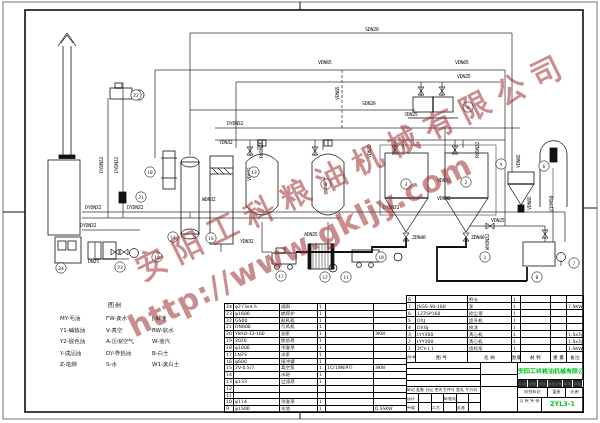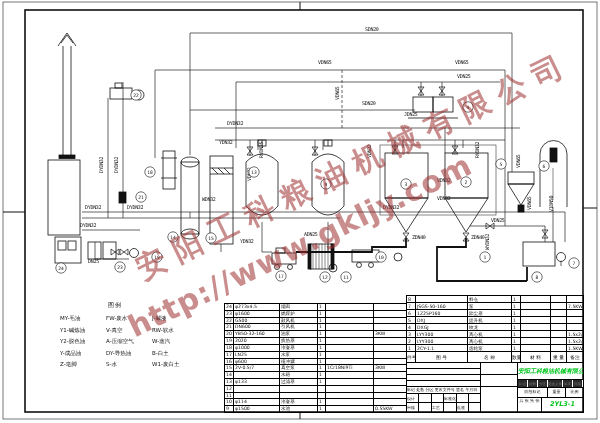--- a/index.html
+++ b/index.html
@@ -29,21 +29,21 @@
   #bom-left{left:224px;top:303px;width:182px;}
   #bom-right{left:406px;top:295px;width:177px;}
   #bom-right-header{left:406px;top:351px;width:177px;}
   #bom-right-header .tcell{text-align:center;font-size:4.8px;line-height:10.5px;padding-left:0;}
   
   #tblock{position:absolute;left:406px;top:362px;width:177px;height:50px;z-index:2;
           border-left:0.5px solid #000;border-top:0.5px solid #000;box-sizing:border-box;}
   .abs{position:absolute;box-sizing:border-box;}
   .cell{border-right:0.5px solid #000;border-bottom:0.5px solid #000;overflow:hidden;}
   .tiny{font-size:4px;line-height:6px;white-space:nowrap;}
-  .green{color:#00c61e;font-style:italic;}
+  .green{color:#00c61e;}
   #tb-title{font-size:8px;font-weight:bold;letter-spacing:2px;text-align:center;padding-top:24px;}
   #tb-company{font-size:6px;font-weight:bold;text-align:center;line-height:16px;white-space:nowrap;}
   #tb-no{font-size:6.5px;font-weight:bold;text-align:center;line-height:15px;}
   #tb-dark{display:flex;}
   #tb-dark .dcell{background:#2a2a2a;color:#777;font-size:3.5px;line-height:8px;overflow:hidden;
                   border-right:0.5px solid #fff;box-sizing:border-box;text-align:center;}
   #tb-stage{display:flex;}
   #tb-stage .scell{border-right:0.5px solid #000;border-bottom:0.5px solid #000;box-sizing:border-box;
                    font-size:4px;line-height:8.5px;text-align:center;overflow:hidden;}
 </style>

